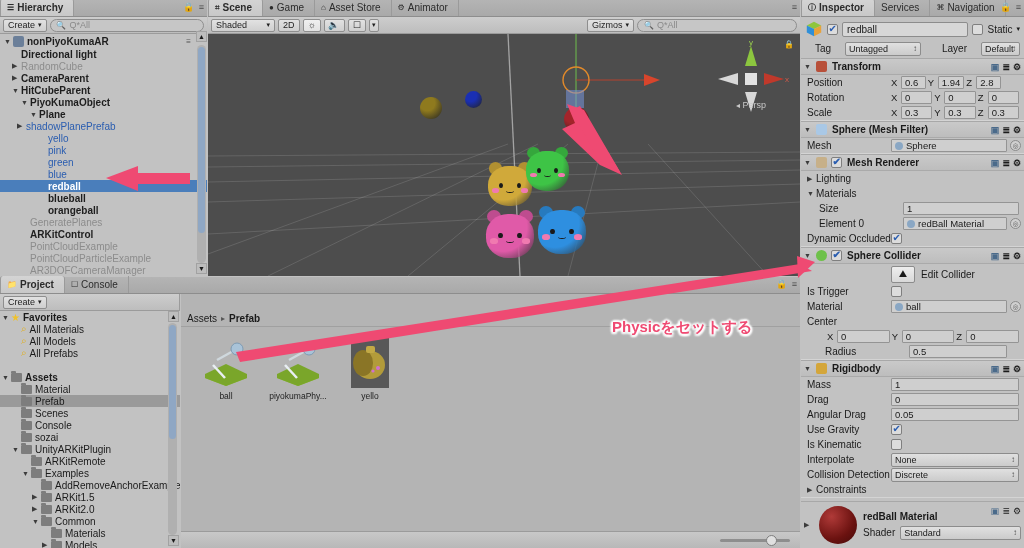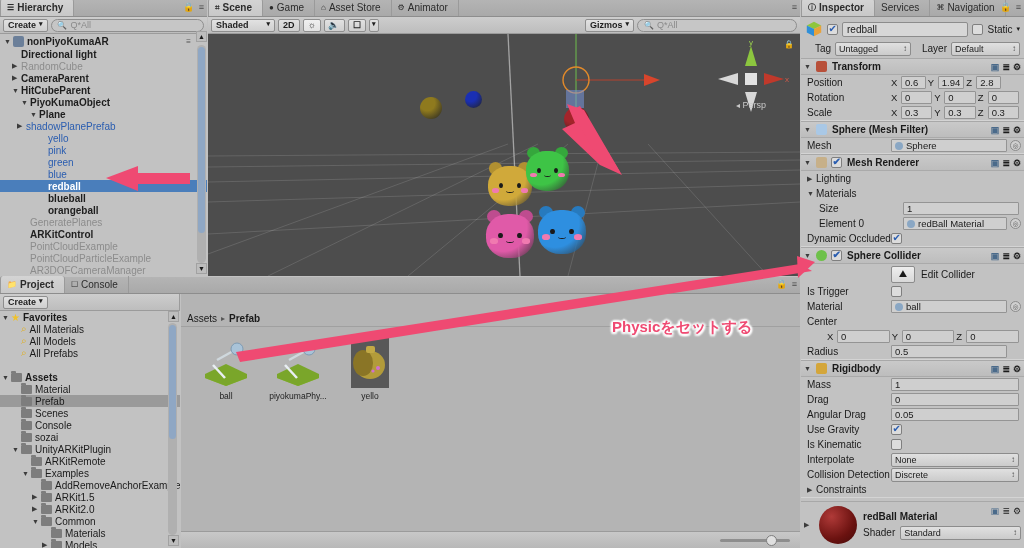--- a/index.html
+++ b/index.html
@@ -34,23 +34,22 @@
   .mini { font-size:9px; color:#4a4a4a; line-height:1; }
 
   .toolrow {
     height:17px; background:linear-gradient(#cdcdcd,#bdbdbd);
     border-bottom:1px solid #9b9b9b; display:flex; align-items:center;
     padding:0 3px; gap:3px;
   }
   .btn {
     height:13px; border:1px solid #8e8e8e; border-radius:2px;
     background:linear-gradient(#e2e2e2,#cfcfcf);
-    display:flex; padding:0 4px; font-size:9px; color:#1e1e1e;
+    display:flex; align-items:center; padding:0 4px; font-size:9px; color:#1e1e1e;
     white-space:nowrap;
-    font-weight:bold;
   }
   .searchfield {
     flex:1; height:13px; border:1px solid #8e8e8e; border-radius:7px;
     background:#c6c6c6; display:flex; align-items:center; padding:0 6px;
     font-size:9px; color:#8a8a8a; gap:3px; min-width:20px;
   }
 
   
   #hierarchy { left:0; top:0; width:207px; height:276px; }
   .hrow {
@@ -119,21 +118,21 @@
     border-radius:50%; background:#e0e0e0; border:1px solid #7d7d7d;}
 
   
   #inspector { left:801px; top:0; width:223px; height:548px; background:#c2c2c2; }
   .insp-body { position:absolute; left:0; top:17px; right:0; bottom:0; overflow:hidden; }
   .objhdr { height:24px; display:flex; align-items:center; padding:0 4px; gap:4px;
     background:#c2c2c2; }
   .cube-icon { width:18px; height:18px; position:relative; flex:0 0 18px;}
   .namefield { flex:1; height:15px; background:#d7d7d7; border:1px solid #8c8c8c;
     border-radius:2px; font-size:10px; display:flex; align-items:center; padding:0 4px;}
-  .taglayer { height:17px; display:flex; align-items:center; gap:4px; padding:0 4px 2px 4px;}
+  .taglayer { height:17px; display:flex; align-items:center; gap:14px; padding:0 4px 2px 4px;}
   .popup { height:14px; border:1px solid #8c8c8c; border-radius:2px;
     background:linear-gradient(#e0e0e0,#cbcbcb); font-size:9px; display:flex;
     align-items:center; padding:0 3px; position:relative; }
   .popup:after{ content:"\2195"; position:absolute; right:3px; font-size:8px; color:#555; }
   .comp { border-top:1px solid #a8a8a8; border-bottom:1px solid #d4d4d4; }
   .comp-hdr { height:16px; background:linear-gradient(#c9c9c9,#bdbdbd);
     display:flex; align-items:center; gap:3px; padding-left:3px; font-weight:bold;
     font-size:10px; position:relative; border-bottom:1px solid #aaa;}
   .comp-hdr .right { position:absolute; right:3px; display:flex; gap:3px; align-items:center;}
   .prow2 { height:15px; display:flex; align-items:center; font-size:10px; padding-left:6px; }
@@ -780,21 +779,21 @@
               <span class="lab" style="flex: 0 0 20px; width: 20px;"></span>
               <div class="xyz">
                 <span class="ax">X</span>
                 <div class="field">0</div>
                 <span class="ax">Y</span>
                 <div class="field">0</div>
                 <span class="ax">Z</span>
                 <div class="field">0</div>
               </div>
             </div>
-            <div class="prow2" style="padding-right: 17px;">
+            <div class="prow2" style="padding-right: 17px; margin-left: 18px;">
               <span class="lab">Radius</span>
               <div class="field">0.5</div>
             </div>
           </div>
           <div class="comp">
             <div class="comp-hdr">
               <span class="tri-s">▼</span>
               <span style="width: 11px; height: 11px; border-radius: 2px; background: rgb(212, 166, 58); flex: 0 0 11px;"></span>
               <span style="margin-left: 2px;">Rigidbody</span>
               <span class="right">

